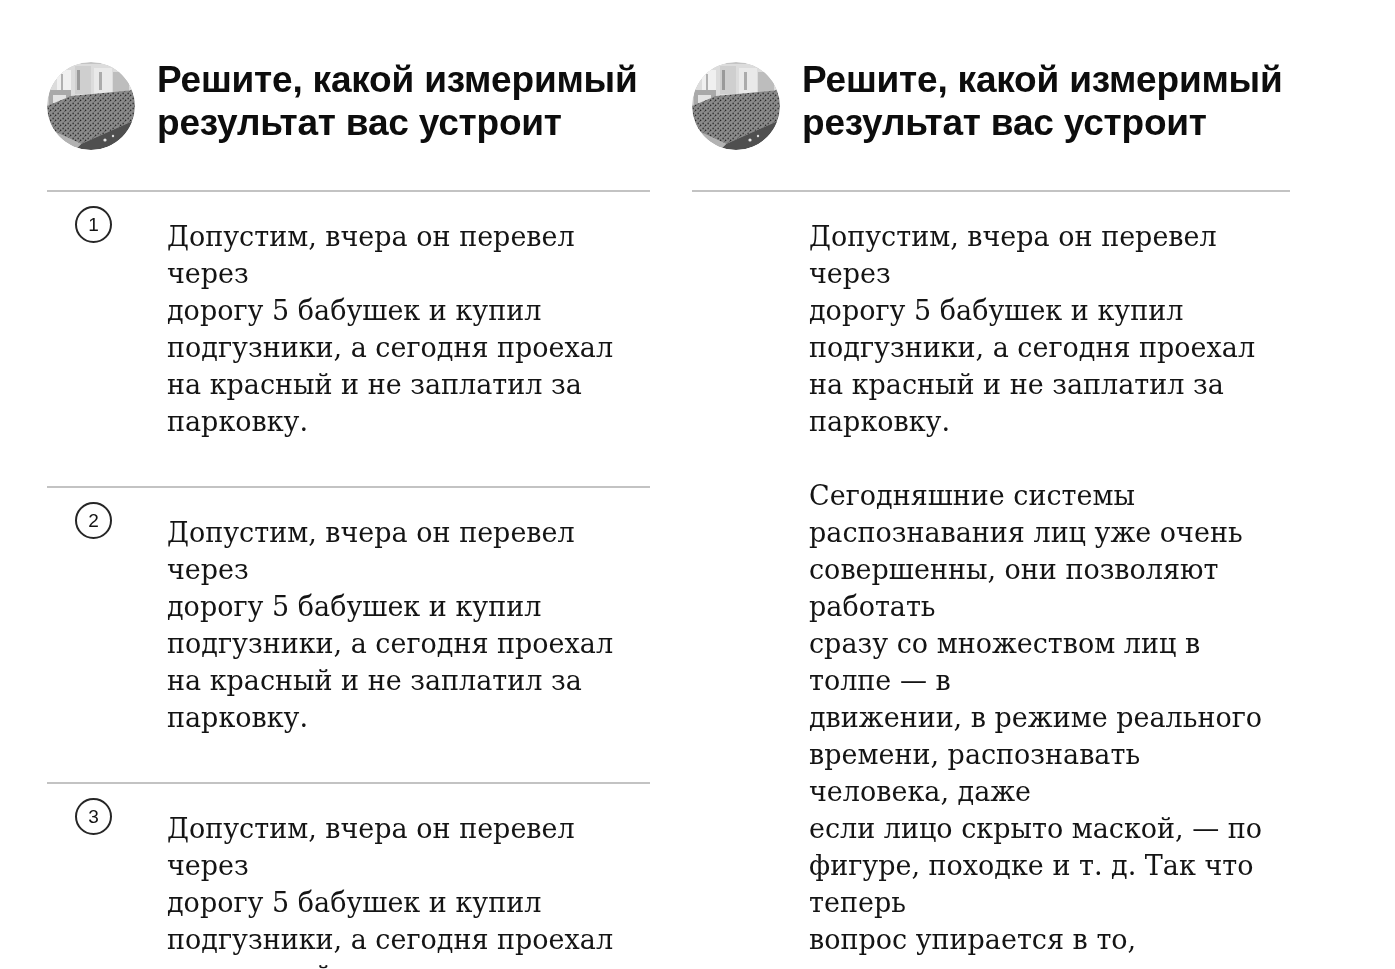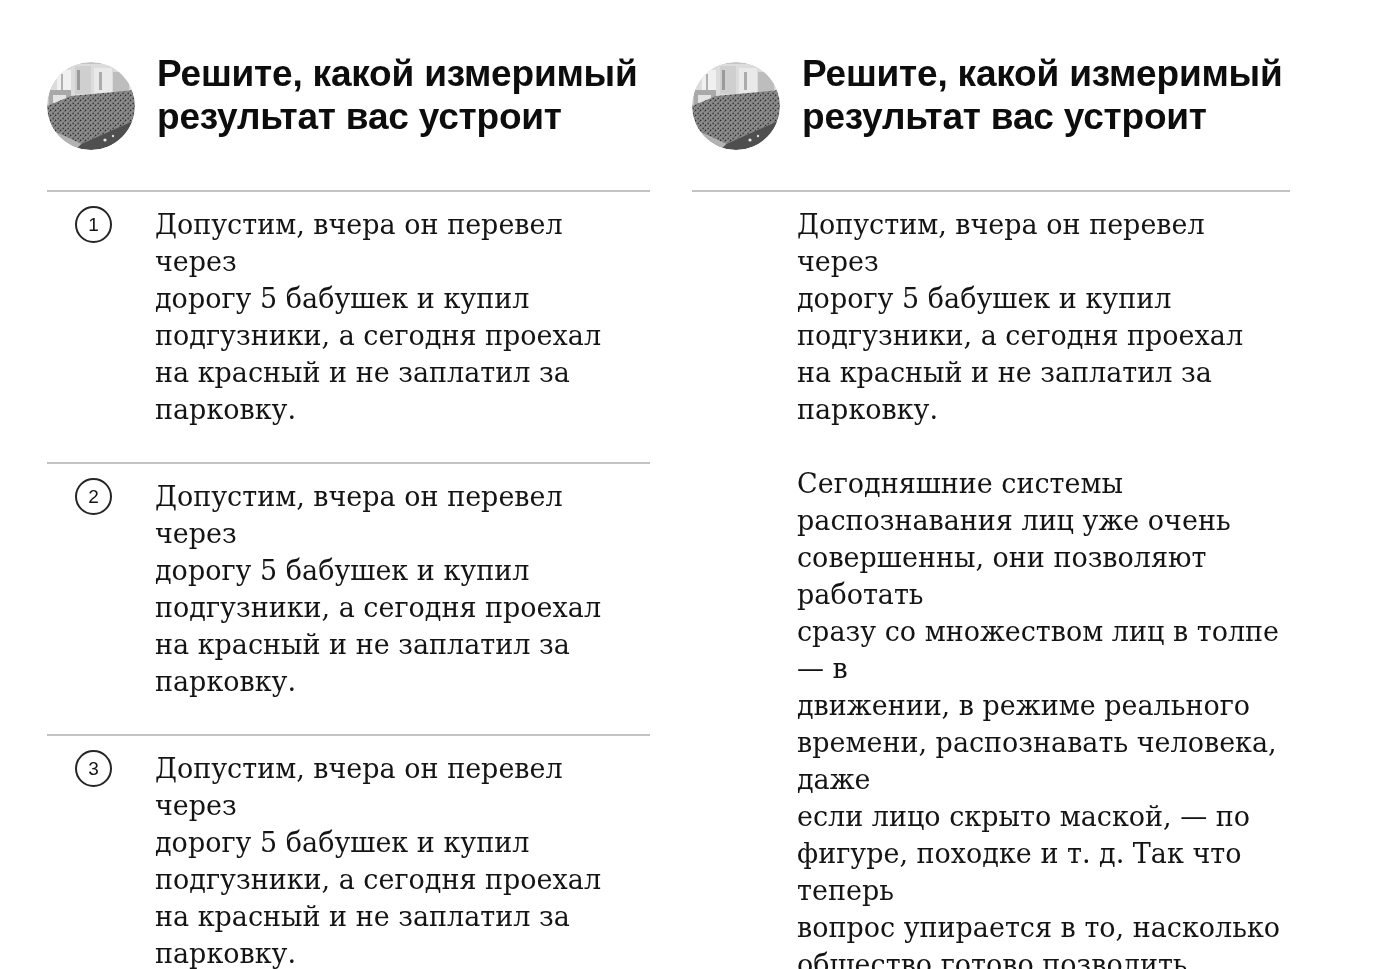--- a/index.html
+++ b/index.html
@@ -20,21 +20,21 @@
     gap: 42px;
   }
   .card { flex: none; }
   .card-left  { width: 603px; }
   .card-right { width: 598px; }
 
   .card-header {
     display: flex;
     gap: 22px;
     height: 95px;
-    align-items: flex-start;
+    align-items: center;
   }
   .avatar {
     width: 88px;
     height: 88px;
     flex: none;
     margin-top: 7px;
     border-radius: 50%;
     overflow: hidden;
   }
   .avatar svg { display: block; }
@@ -48,21 +48,21 @@
     white-space: pre-line;
   }
 
   .divider {
     height: 2px;
     background: #c3c3c3;
   }
   .divider-top { margin-top: 40px; }
 
   .body-text {
-    margin: 0;
+    margin: 12px;
     font-family: "DejaVu Serif", serif;
     font-size: 27px;
     line-height: 37px;
     color: #141414;
     white-space: pre-line;
   }
 
   
   .option {
     position: relative;

